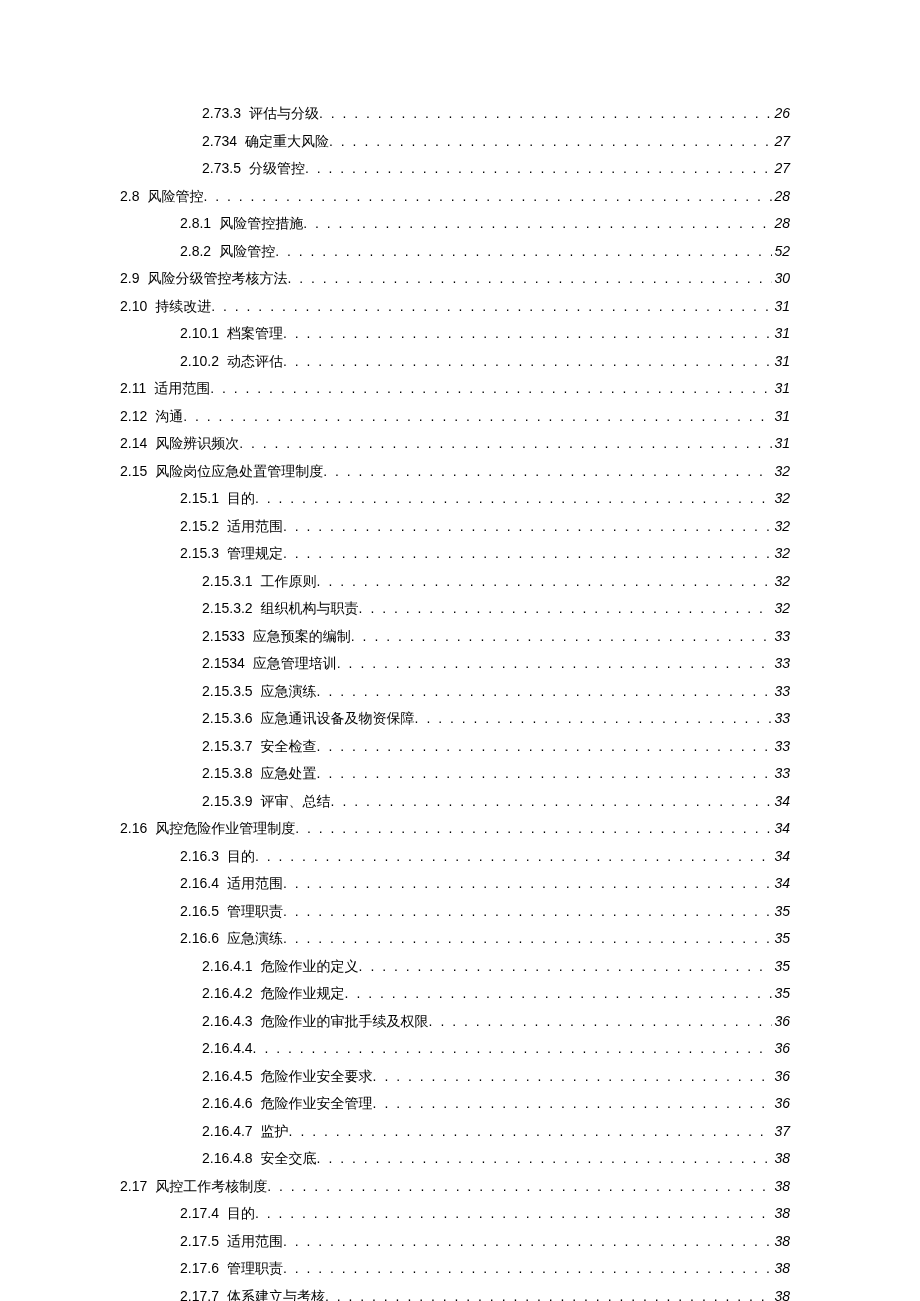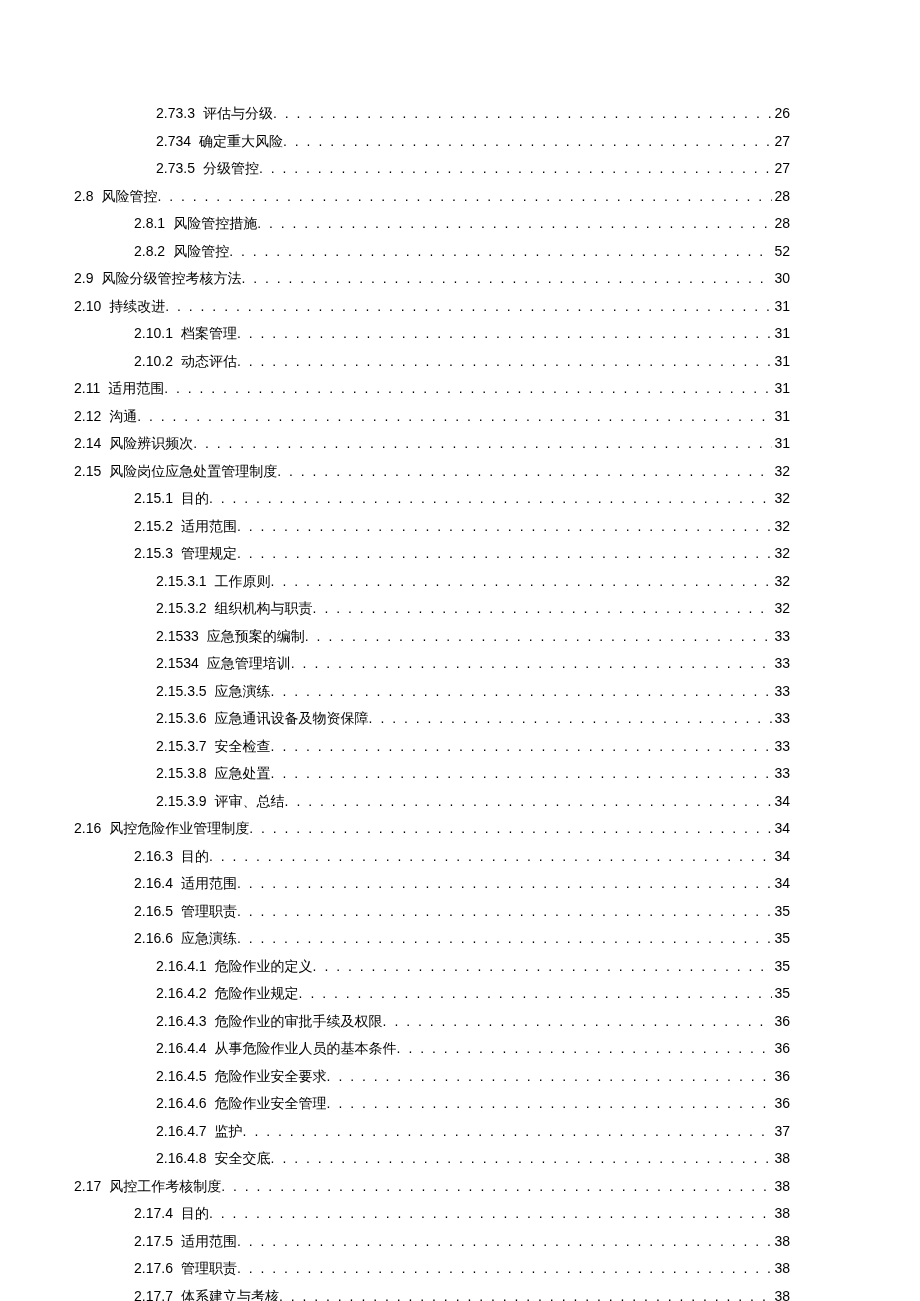--- a/index.html
+++ b/index.html
@@ -6,21 +6,21 @@
     margin: 0;
     background: #fff;
     font-family: "SimSun", "宋体", "Microsoft YaHei", sans-serif;
     font-size: 14px;
     color: #000;
   }
   .page {
     width: 920px;
     height: 1301px;
     box-sizing: border-box;
-    padding: 100px 130px 100px 74px;
+    padding: 100px 130px 100px 120px;
   }
   .toc-row {
     display: flex;
     align-items: baseline;
     line-height: 27.5px;
     white-space: nowrap;
   }
   .lvl0 { margin-left: 0px; }
   .lvl1 { margin-left: 60px; }
   .lvl2 { margin-left: 82px; }
@@ -33,20 +33,21 @@
   }
   .dots {
     flex: 1;
     overflow: hidden;
     letter-spacing: 2px;
     font-family: inherit;
   }
   .pg {
     flex-shrink: 0;
     padding-left: 2px;
+    font-style: italic;
   }
 </style>
 </head>
 <body>
 
 <div class="page" id="toc-container">
     <div class="toc-row lvl2">
       <span class="num">2.73.3</span>
       <span class="title">评估与分级</span>
       <span class="dots">. . . . . . . . . . . . . . . . . . . . . . . . . . . . . . . . . . . . . . . . . . . . . . . . . . . . . . . . . . . . . . . . . . . . . . . . . . . . . . . . . . . . . . . . . . . . . . . . . . . . . . . . . . . . . . . . . . . . . . . . . . . . . . . . . . . . . . . . . . . . . . . . . . . . . . . . . . . . . . . . . . . . . . . . . . . . . . . . . . . . . . . . . . . . . . . . . . . . . . . . </span>
@@ -245,21 +246,20 @@
       <span class="pg">35</span>
     </div>
     <div class="toc-row lvl2">
       <span class="num">2.16.4.3</span>
       <span class="title">危险作业的审批手续及权限</span>
       <span class="dots">. . . . . . . . . . . . . . . . . . . . . . . . . . . . . . . . . . . . . . . . . . . . . . . . . . . . . . . . . . . . . . . . . . . . . . . . . . . . . . . . . . . . . . . . . . . . . . . . . . . . . . . . . . . . . . . . . . . . . . . . . . . . . . . . . . . . . . . . . . . . . . . . . . . . . . . . . . . . . . . . . . . . . . . . . . . . . . . . . . . . . . . . . . . . . . . . . . . . . . . . </span>
       <span class="pg">36</span>
     </div>
     <div class="toc-row lvl2">
       <span class="num">2.16.4.4</span>
-      <span class="title">从事危险作业人员的基本条件</span>
       <span class="dots">. . . . . . . . . . . . . . . . . . . . . . . . . . . . . . . . . . . . . . . . . . . . . . . . . . . . . . . . . . . . . . . . . . . . . . . . . . . . . . . . . . . . . . . . . . . . . . . . . . . . . . . . . . . . . . . . . . . . . . . . . . . . . . . . . . . . . . . . . . . . . . . . . . . . . . . . . . . . . . . . . . . . . . . . . . . . . . . . . . . . . . . . . . . . . . . . . . . . . . . . </span>
       <span class="pg">36</span>
     </div>
     <div class="toc-row lvl2">
       <span class="num">2.16.4.5</span>
       <span class="title">危险作业安全要求</span>
       <span class="dots">. . . . . . . . . . . . . . . . . . . . . . . . . . . . . . . . . . . . . . . . . . . . . . . . . . . . . . . . . . . . . . . . . . . . . . . . . . . . . . . . . . . . . . . . . . . . . . . . . . . . . . . . . . . . . . . . . . . . . . . . . . . . . . . . . . . . . . . . . . . . . . . . . . . . . . . . . . . . . . . . . . . . . . . . . . . . . . . . . . . . . . . . . . . . . . . . . . . . . . . . </span>
       <span class="pg">36</span>
     </div>
     <div class="toc-row lvl2">

